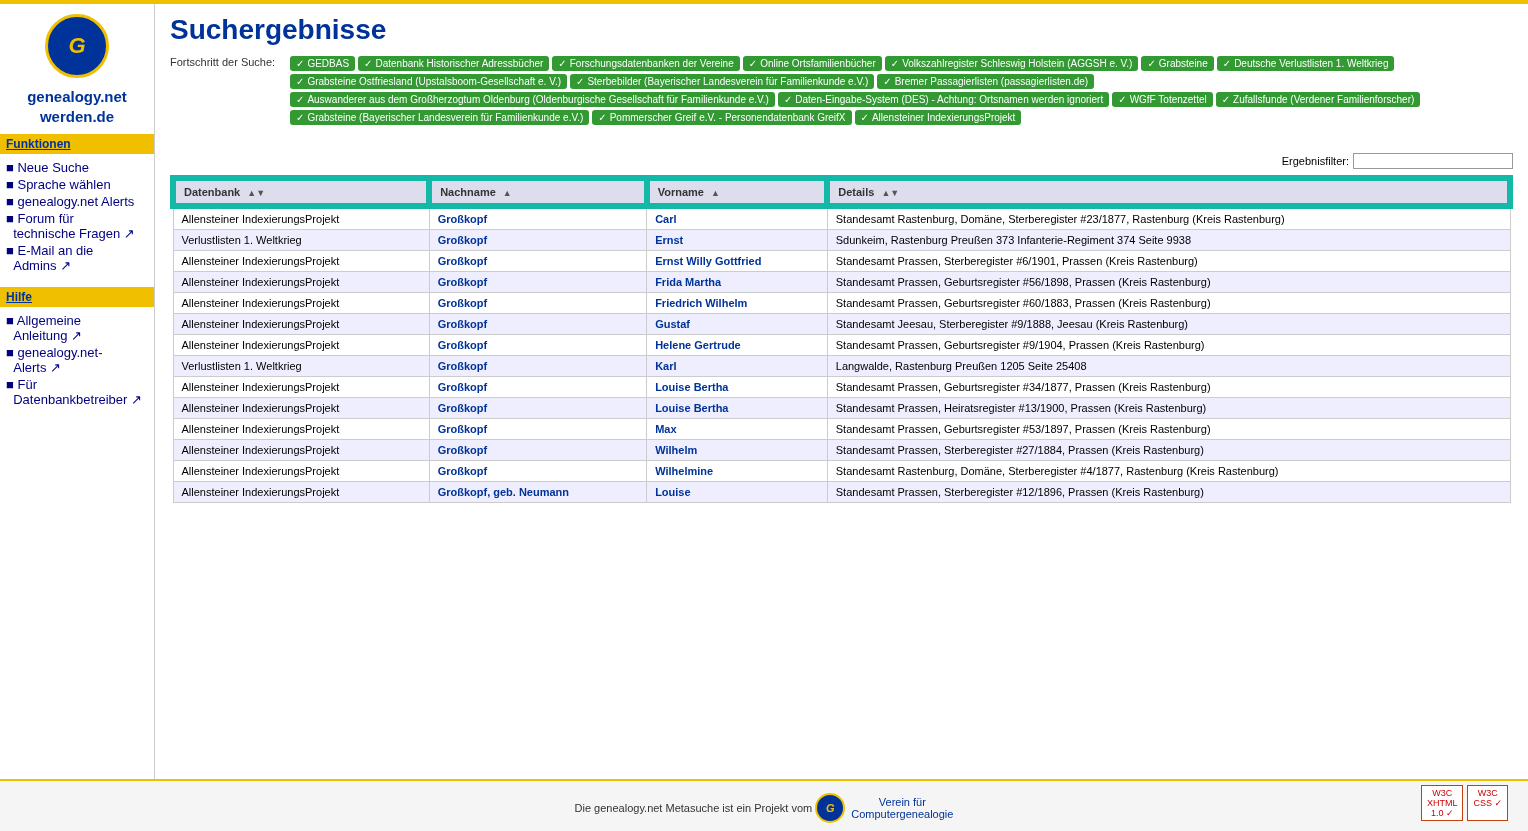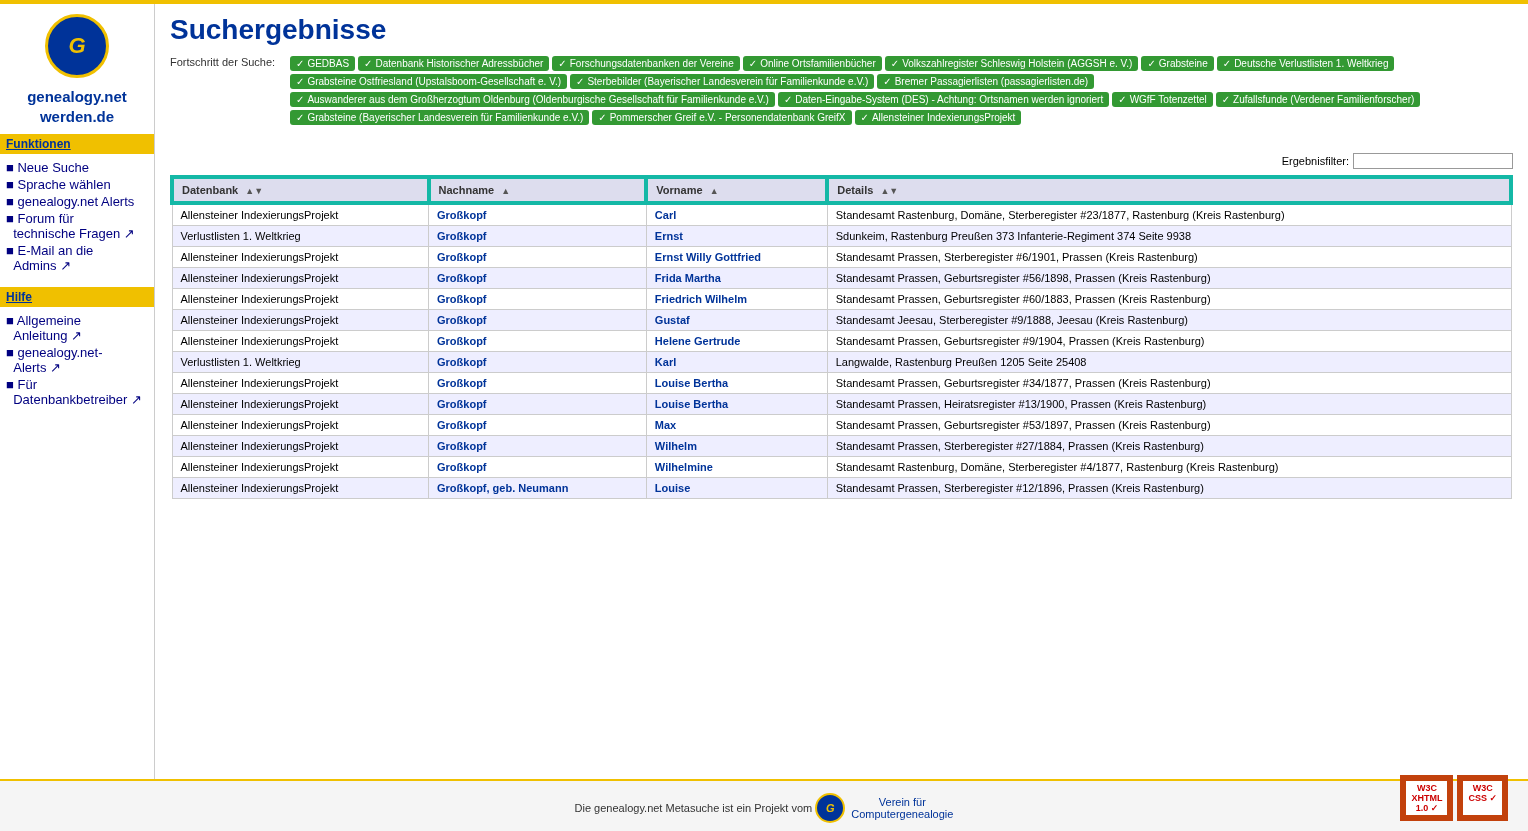--- a/index.html
+++ b/index.html
@@ -31,35 +31,35 @@
     .progress-tag { background: #339933; color: #fff; font-size: 10px; padding: 2px 6px; border-radius: 3px; display: inline-flex; align-items: center; gap: 3px; white-space: nowrap; }
     .progress-tag .check { font-size: 10px; }
 
     
     .filter-row { display: flex; justify-content: flex-end; align-items: center; margin-bottom: 6px; }
     .filter-label { font-size: 11px; margin-right: 4px; }
     .filter-input { border: 1px solid #999; font-size: 11px; padding: 1px 4px; width: 160px; }
 
     
     .results-table { width: 100%; border-collapse: collapse; font-size: 11px; }
-    .results-table th { background: #dde; color: #333; font-weight: bold; padding: 5px 8px; border: 4px solid #14b8a6; text-align: left; cursor: pointer; }
+    .results-table th { background: #dde; color: #333; font-weight: bold; padding: 5px 8px; border: 6px solid #14b8a6; text-align: left; cursor: pointer; }
     .results-table th .sort-arrow { margin-left: 4px; font-size: 9px; color: #555; }
     .results-table td { padding: 4px 8px; border: 1px solid #ccc; vertical-align: top; }
     .results-table tr:nth-child(even) td { background: #eeeeff; }
     .results-table tr:nth-child(odd) td { background: #fff; }
     .name-link { color: #003399; font-weight: bold; text-decoration: none; }
 
     
     .footer { background: #f5f5f5; border-top: 2px solid #f0c000; padding: 8px; text-align: center; font-size: 11px; color: #333; }
     .footer-logo { display: inline-flex; align-items: center; gap: 6px; margin-top: 4px; }
     .footer-logo-circle { width: 30px; height: 30px; border-radius: 50%; background: #003399; border: 2px solid #f0c000; display: inline-flex; align-items: center; justify-content: center; }
     .footer-logo-text { font-size: 11px; color: #f0c000; font-weight: bold; font-style: italic; }
     .footer-org { font-size: 11px; color: #003399; font-weight: normal; }
     .w3c-badges { position: absolute; right: 20px; bottom: 10px; display: flex; gap: 4px; }
-    .w3c-badge { border: 6px solid #c2410c; padding: 2px 5px; font-size: 9px; font-weight: bold; color: #c00; background: #fff; }
+    .w3c-badge { border: 1px solid #c2410c; padding: 2px 5px; font-size: 9px; font-weight: normal; color: #c00; background: #fff; }
     .footer-wrapper { position: relative; }
   </style>
 </head>
 <body>
 
 <div class="outer">
   <div class="top-border"></div>
   <div class="main-row">
 
     <div class="sidebar">

